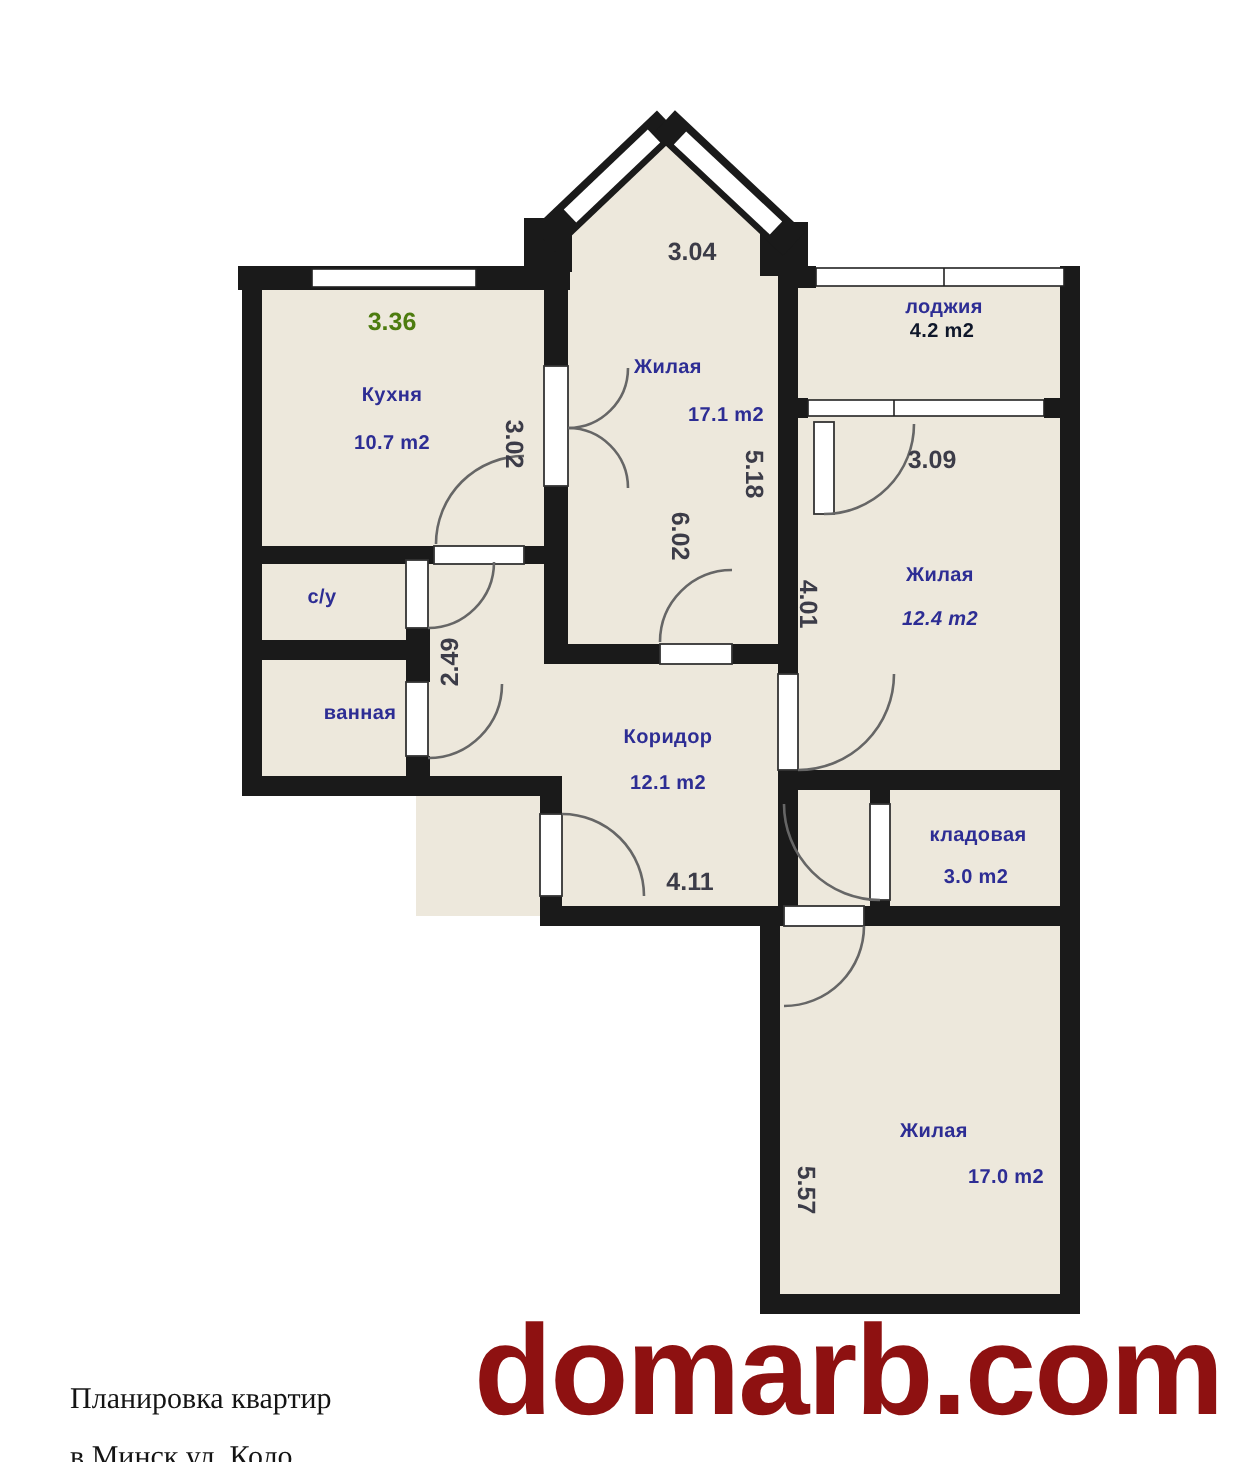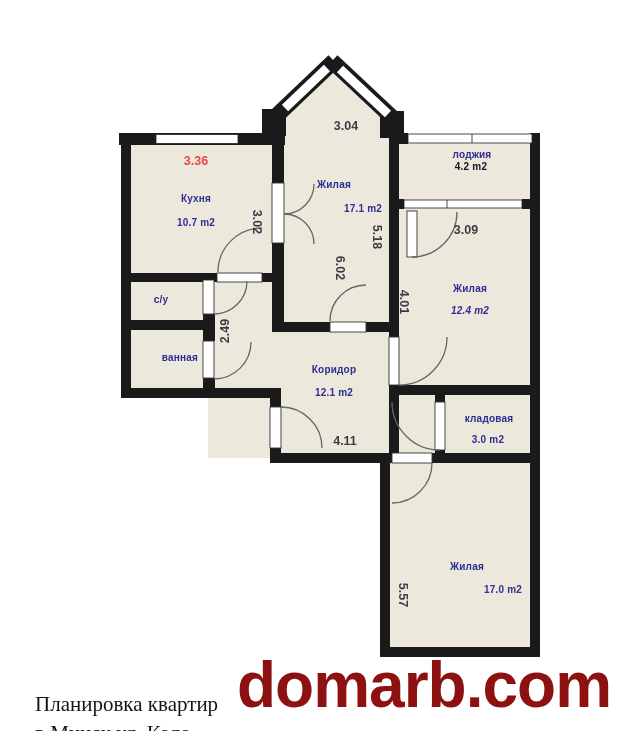--- a/index.html
+++ b/index.html
@@ -12,21 +12,21 @@
   .room-name,.room-area{
     color:#2d2d94;font-size:10px;font-weight:bold;letter-spacing:.2px;
   }
   .dim{
     color:#3c3c48;font-size:12.5px;font-weight:bold;
   }
   .dim.v90{transform:translate(-50%,-50%) rotate(90deg);}
   .dim.vm90{transform:translate(-50%,-50%) rotate(-90deg);}
   .caption-line{
     position:absolute;left:35px;color:#141414;
-    font-family:"Liberation Serif",serif;font-size:21px;
+    font-family:"Liberation Serif",serif;font-size:15px;
   }
   #caption-1{top:692px;}
   #caption-2{top:721px;}
   #watermark{
     position:absolute;left:237px;top:648px;z-index:30;
     font-size:64px;font-weight:bold;letter-spacing:-1px;
     font-family:"Liberation Sans",sans-serif;
   }
 </style>
 </head>
@@ -148,21 +148,21 @@
 <div class="lbl room-area" style="left: 470px; top: 310px; color: rgb(45, 45, 148); font-style: italic;">12.4 m2</div>
 <div class="lbl room-name" style="left: 161px; top: 299px; color: rgb(45, 45, 148); text-align: center;">с/у</div>
 <div class="lbl room-name" style="left: 180px; top: 357px; color: rgb(45, 45, 148);">ванная</div>
 <div class="lbl room-name" style="left: 334px; top: 369px; color: rgb(45, 45, 148);">Коридор</div>
 <div class="lbl room-area" style="left: 334px; top: 392px; color: rgb(45, 45, 148);">12.1 m2</div>
 <div class="lbl room-name" style="left: 489px; top: 418px; color: rgb(45, 45, 148);">кладовая</div>
 <div class="lbl room-area" style="left: 488px; top: 439px; color: rgb(45, 45, 148);">3.0 m2</div>
 <div class="lbl room-name" style="left: 467px; top: 566px; color: rgb(45, 45, 148);">Жилая</div>
 <div class="lbl room-area" style="left: 467px; top: 589px; color: rgb(45, 45, 148); margin-left: 36px;">17.0 m2</div>
 
-<div class="lbl dim" style="left: 196px; top: 161px; color: #ef4444;">3.36</div>
+<div class="lbl dim" style="left: 196px; top: 161px; color: #4d7c0f;">3.36</div>
 <div class="lbl dim v90" style="left: 257px; top: 222px; color: rgb(60, 60, 72); transform: translate(-50%, -50%) rotate(90deg);">3.02</div>
 <div class="lbl dim" style="left: 346px; top: 126px; color: rgb(60, 60, 72);">3.04</div>
 <div class="lbl dim v90" style="left: 377px; top: 237px; color: rgb(60, 60, 72); transform: translate(-50%, -50%) rotate(90deg);">5.18</div>
 <div class="lbl dim v90" style="left: 340px; top: 268px; color: rgb(60, 60, 72); transform: translate(-50%, -50%) rotate(90deg);">6.02</div>
 <div class="lbl dim" style="left: 466px; top: 230px; color: rgb(60, 60, 72);">3.09</div>
 <div class="lbl dim v90" style="left: 404px; top: 302px; color: rgb(60, 60, 72); transform: translate(-50%, -50%) rotate(90deg);">4.01</div>
 <div class="lbl dim vm90" style="left: 225px; top: 331px; color: rgb(60, 60, 72); transform: translate(-50%, -50%) rotate(-90deg);">2.49</div>
 <div class="lbl dim" style="left: 345px; top: 441px; color: rgb(60, 60, 72);">4.11</div>
 <div class="lbl dim v90" style="left: 403px; top: 595px; color: rgb(60, 60, 72); transform: translate(-50%, -50%) rotate(90deg);">5.57</div>
 

